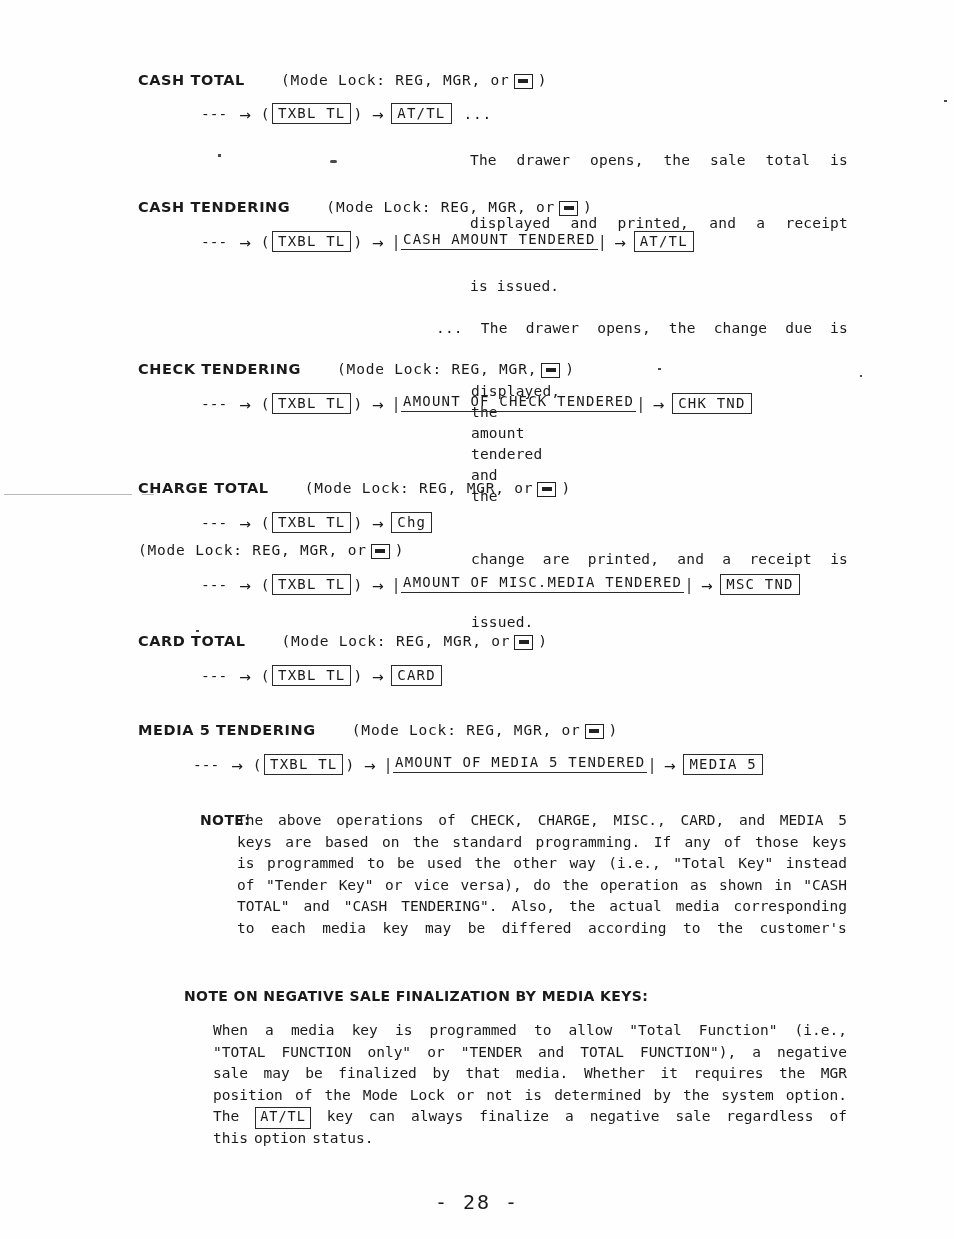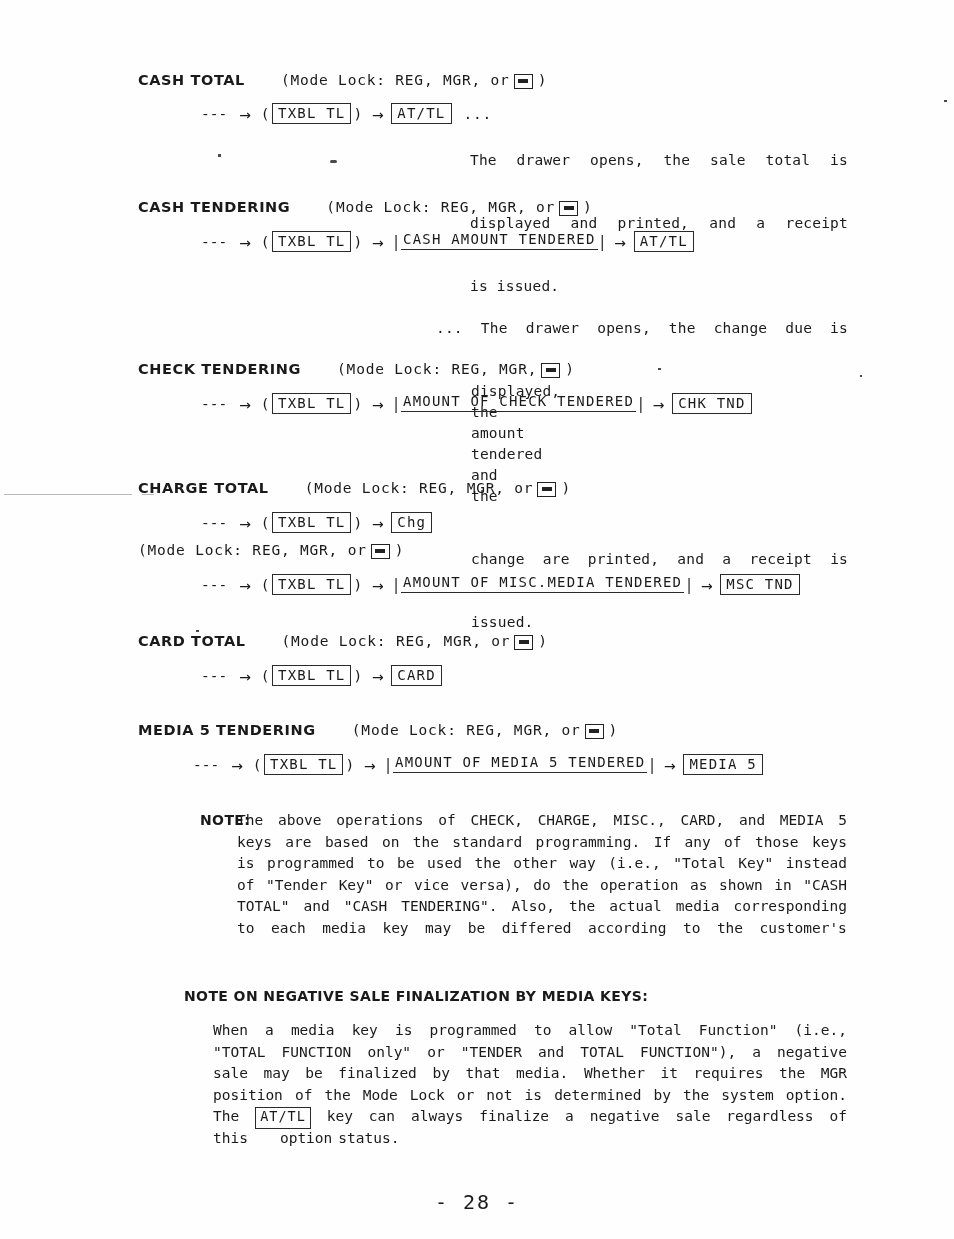--- a/index.html
+++ b/index.html
@@ -614,22 +614,22 @@
         <span>can</span>
         <span>always</span>
         <span>finalize</span>
         <span>a</span>
         <span>negative</span>
         <span>sale</span>
         <span>regardless</span>
         <span>of</span>
       </div>
       <div class="jline last">
-        <span style="margin-right:20px;">this</span>
-        <span style="margin-right:6px;margin-left:12px;">option</span>
+        <span style="margin-right:6px;">this</span>
+        <span style="margin-right:6px;">option</span>
         <span>status.</span>
       </div>
     </div>
   </div>
 
   <div class="page-number">- 28 -</div>
 
 </div>
 
 </body></html>

